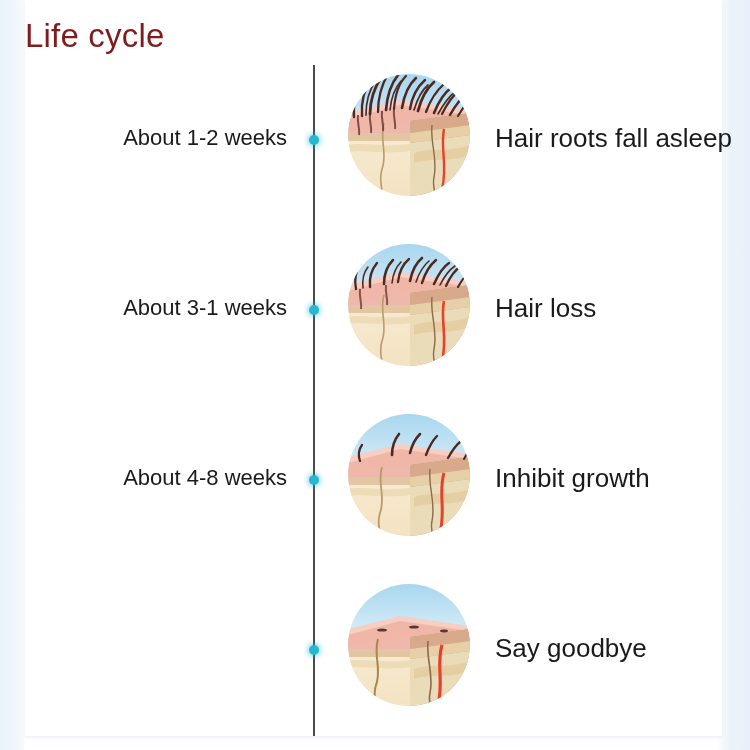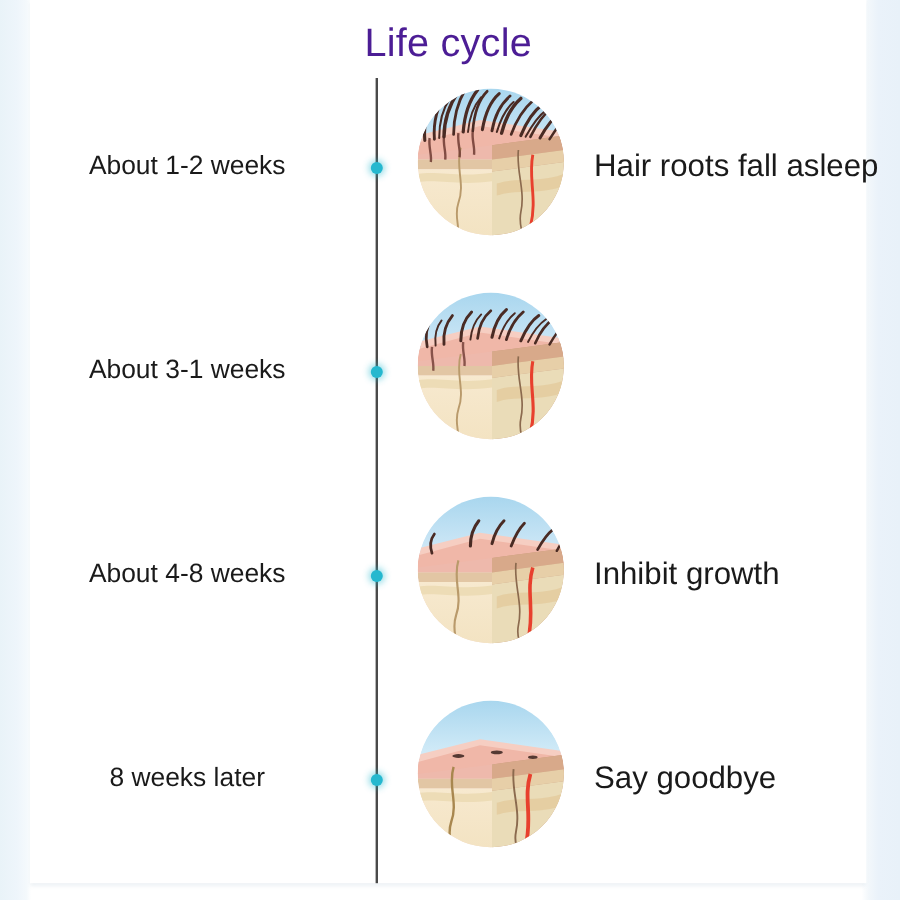--- a/index.html
+++ b/index.html
@@ -33,24 +33,23 @@
     background: #ffffff;
     box-shadow: 0 2px 3px rgba(150,175,200,0.18);
   }
 
   
   .title {
     position: absolute;
     left: 0;
     top: 16px;
     width: 697px;
-    text-align: center;
     font-size: 33px;
     line-height: 40px;
-    color: #4c1d95;
+    color: #7f1d1d;
     font-weight: 400;
     letter-spacing: 0.2px;
   }
 
   
   .axis {
     position: absolute;
     left: 288px;   
     top: 65px;
     width: 2px;
@@ -68,21 +67,21 @@
   .row-0 { top: 55px; }
   .row-1 { top: 225px; }
   .row-2 { top: 395px; }
   .row-3 { top: 565px; }
 
   .left-label {
     position: absolute;
     left: 0px;
     width: 262px;
     top: 68px;
-    text-align: center;
+    text-align: right;
     font-size: 22px;
     line-height: 30px;
     color: #1a1a1a;
     white-space: nowrap;
   }
 
   .dot {
     position: absolute;
     left: 284px;  
     top: 80px;
@@ -253,20 +252,21 @@
               <path d="M68 39 C71 30, 75 23, 81 18" stroke-width="1.6"></path>
               <path d="M92 42 C96 34, 101 27, 107 23" stroke-width="1.6"></path>
             </g>
             <g stroke="#6e3a32" stroke-width="2" fill="none" opacity=".8">
               <path d="M12 46 C11 54, 14 60, 13 66"></path>
               <path d="M38 42 C37 50, 40 56, 39 62"></path>
             </g>
           </g>
         </svg>
       </div>
+      <div class="right-label">Hair loss</div>
     </div>
 
     <div class="row row-2">
       <div class="left-label">About 4-8 weeks</div>
       <div class="dot"></div>
       <div class="skin">
         <svg viewBox="0 0 122 124" xmlns="http://www.w3.org/2000/svg">
           <defs>
             <clipPath id="c2">
                 <circle cx="61" cy="62" r="61"></circle>
@@ -306,21 +306,20 @@
               <path d="M100 45 C104 38, 108 32, 112 29" stroke-width="2.3"></path>
               <path d="M116 46 C119 41, 121 37, 122 35" stroke-width="2.1"></path>
             </g>
           </g>
         </svg>
       </div>
       <div class="right-label">Inhibit growth</div>
     </div>
 
     <div class="row row-3">
-      <div class="left-label">8 weeks later</div>
       <div class="dot"></div>
       <div class="skin">
         <svg viewBox="0 0 122 124" xmlns="http://www.w3.org/2000/svg">
           <defs>
             <clipPath id="c3">
                 <circle cx="61" cy="62" r="61"></circle>
               </clipPath>
             <linearGradient id="sky3" x1="0" y1="0" x2="0" y2="1">
               <stop offset="0" stop-color="#a8d6ee"></stop>
                 <stop offset="1" stop-color="#dcf0fa"></stop>

